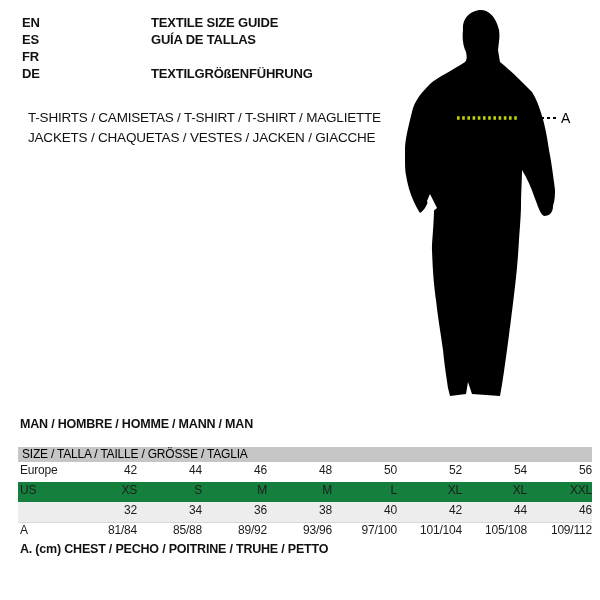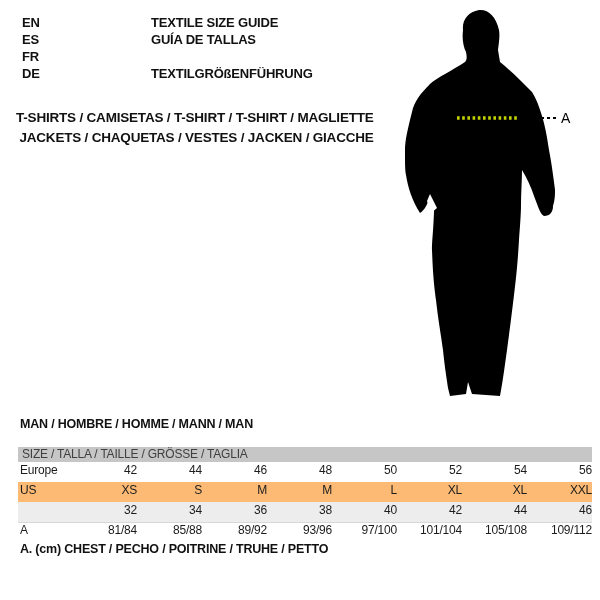--- a/index.html
+++ b/index.html
@@ -9,35 +9,35 @@
     overflow:hidden; letter-spacing:-0.2px;
   }
 
   
   .lang-block { position:absolute; top:14px; left:22px; }
   .lang-row { display:flex; height:17px; line-height:17px; font-size:13px; font-weight:bold;gap:48px; }
   .lang-code { width:37px; }
   .lang-label { white-space:nowrap;margin-left:44px; }
 
   
-  .categories { position:absolute; top:108px; left:16px; font-size:13.5px; font-weight:bold; line-height:20px; white-space:nowrap;text-align:right; }
+  .categories { position:absolute; top:108px; left:28px; font-size:13.5px; font-weight:normal; line-height:20px; white-space:nowrap; }
 
   
   .figure-wrap { position:absolute; left:400px; top:4px; width:185px; height:396px; }
 
   
   .section-title { position:absolute; top:417px; left:20px; font-size:12.5px; font-weight:bold;text-align:center; }
 
   
   .size-table { position:absolute; left:18px; top:447px; width:574px; font-size:12px; color:#1c1c1c; }
-  .t-header { height:15px; line-height:15px; background:#c6c6c6; color:#404040; padding-left:4px; }
+  .t-header { height:15px; line-height:15px; background:#c6c6c6; color:#000000; padding-left:4px; }
   .t-row { display:flex; height:20px; line-height:16px; }
   .t-label { width:52px; padding-left:2px; }
   .t-cell { flex:1; text-align:right; }
-  .row-shade { background:#fdba74; }
+  .row-shade { background:#15803d; }
   .row-shade-last { background:#ededed; box-shadow:0 1px 0 #d8d8d8; }
 
   
   .footnote { position:absolute; top:542px; left:20px; font-size:12.5px; font-weight:bold; white-space:nowrap; }
 </style>
 </head>
 <body>
 
 <div class="canvas">
 

